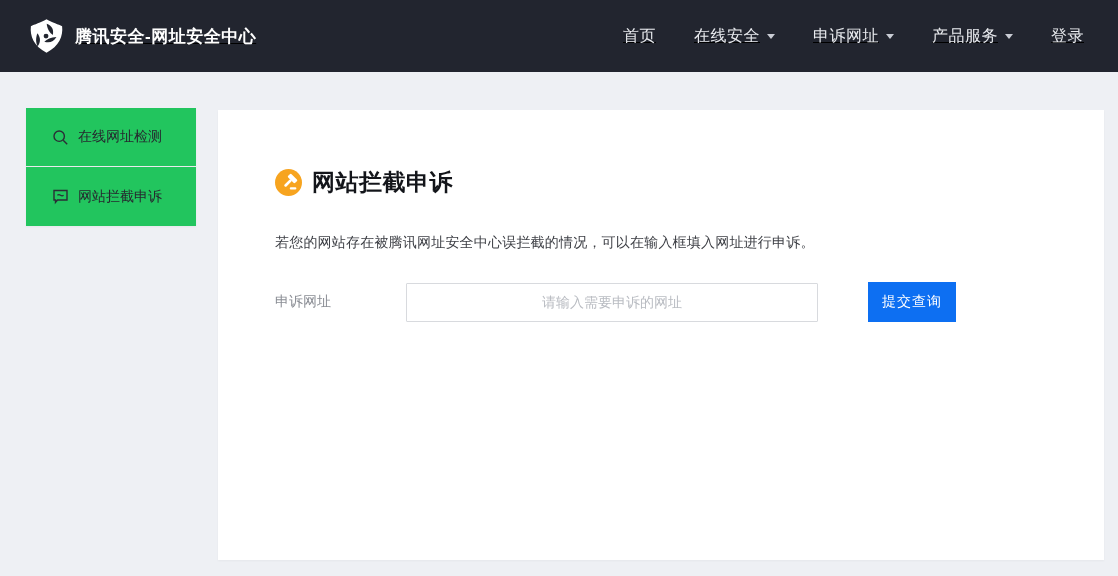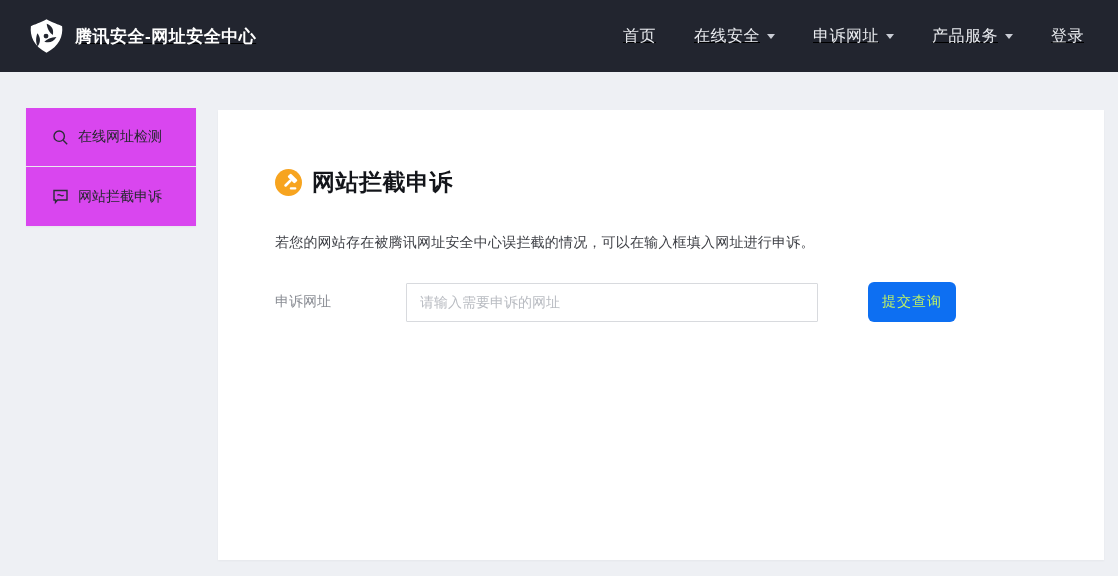--- a/index.html
+++ b/index.html
@@ -35,21 +35,21 @@
     display: inline-block; width: 0; height: 0;
     border-left: 4px solid transparent; border-right: 4px solid transparent;
     border-top: 5px solid #c9ccd4;
     margin-left: 7px;
   }
 
   
   .sidebar {
     position: absolute; left: 26px; top: 108px;
     width: 170px;
-    background: #d946ef;
+    background: #22c55e;
     box-shadow: 0 1px 2px rgba(20,22,30,0.04);
   }
   .side-item {
     height: 59px;
     display: flex; align-items: center;
     padding-left: 26px;
     border-bottom: 1px solid #eaeaed;
     cursor: pointer;
   }
   .side-item:last-child { border-bottom: none; }
@@ -84,27 +84,28 @@
     gap: 28px;
   }
   .form-label { width: 103px; font-size: 14px; color: #8a8d94; }
   .url-input {
     width: 412px; height: 39px;
     border: 1px solid #d8dade; border-radius: 1px;
     padding: 0 13px;
     font-size: 14px; color: #26282f;
     font-family: "Liberation Sans", "DejaVu Sans", sans-serif;
     outline: none;
+    text-align: center;
   }
   .url-input::placeholder { color: #b9bcc2; }
   .submit-btn {
     width: 88px; height: 40px;
     margin-left: 22px;
-    background: #0d6ff2; color: #bef264;
-    border: none; border-radius: 6px;
+    background: #0d6ff2; color: #ffffff;
+    border: none; border-radius: 0;
     font-size: 14px; letter-spacing: 1px;
     font-family: Liberation Sans, sans-serif;
     cursor: pointer;
   }
 </style>
 </head>
 <body>
 
 <header class="topbar">
   <div class="brand">

